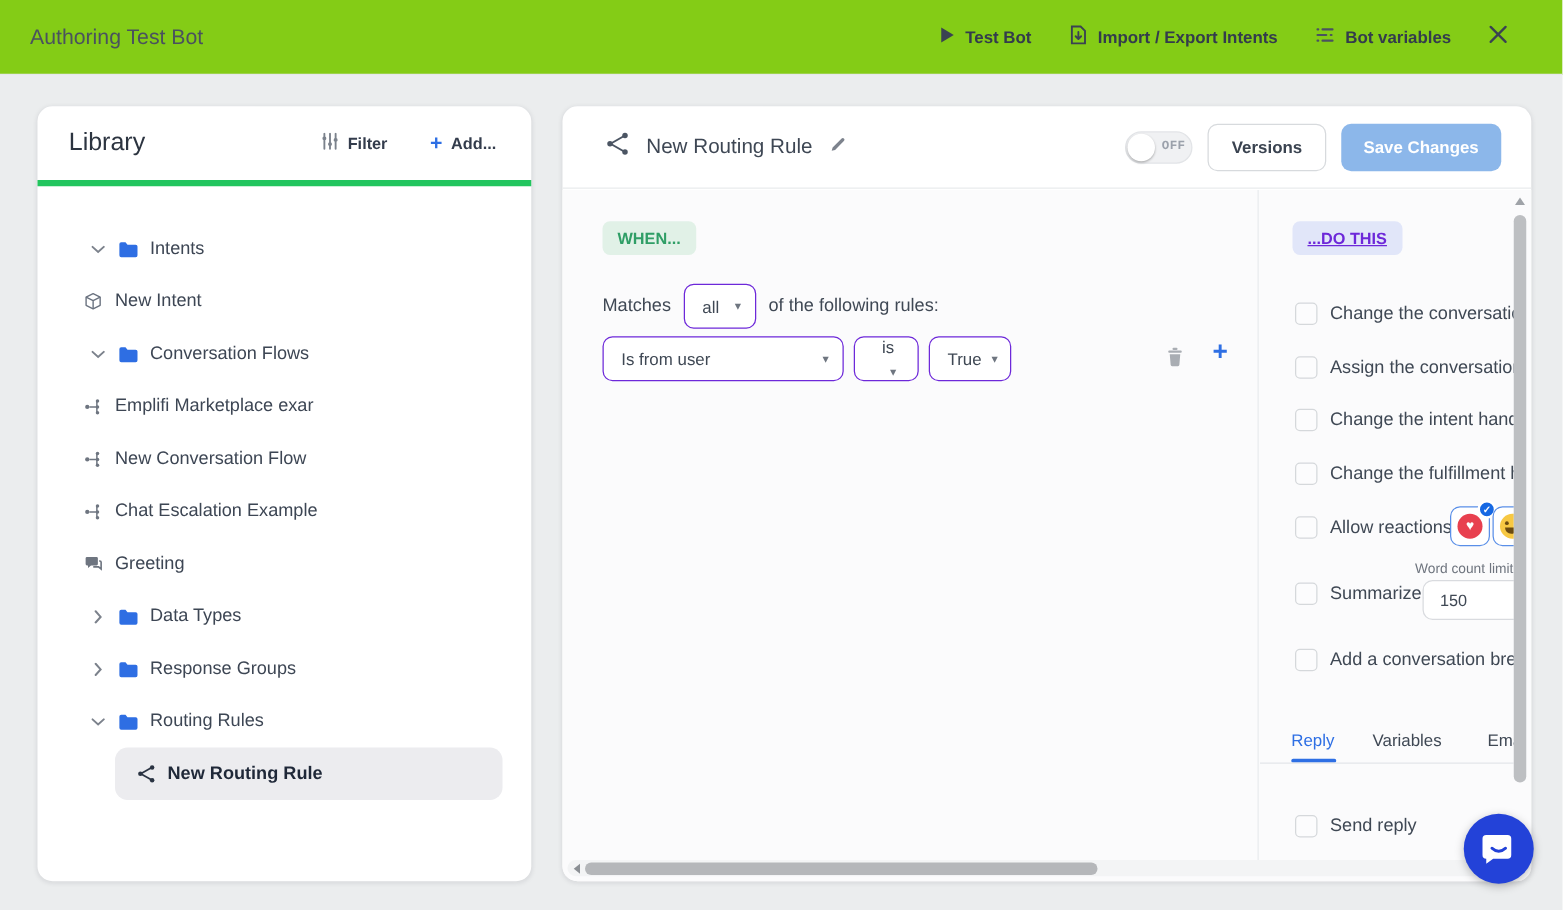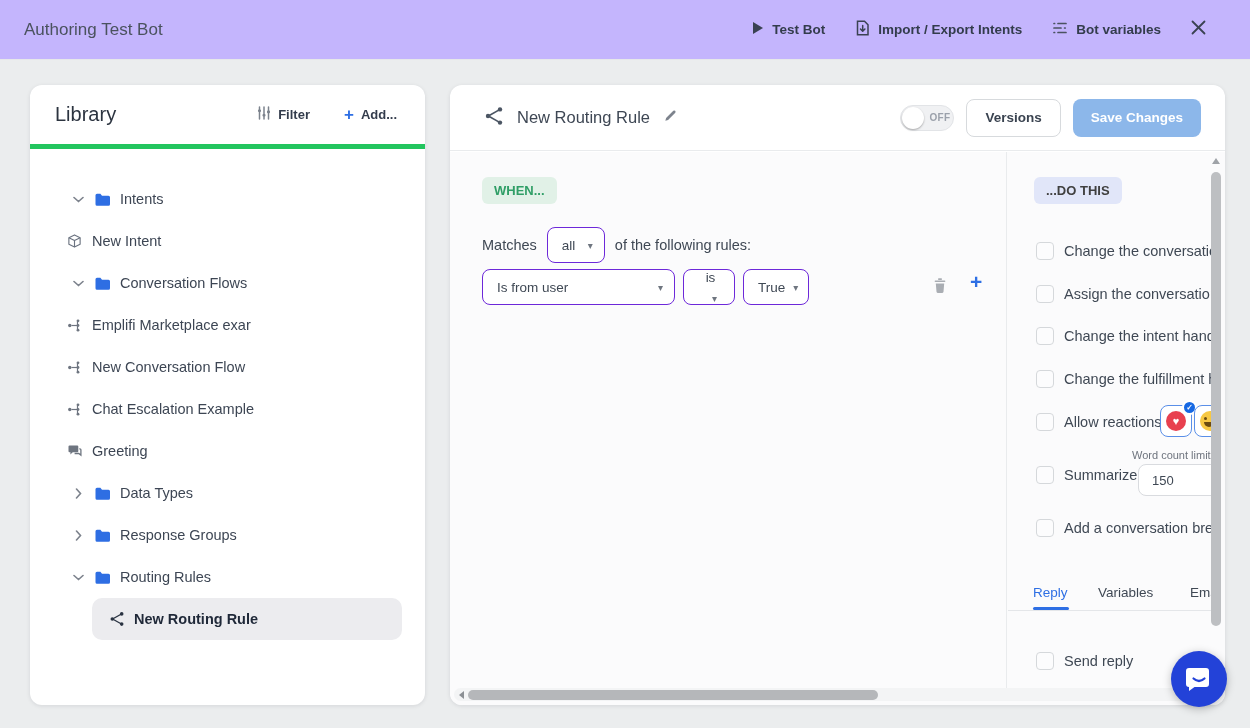--- a/index.html
+++ b/index.html
@@ -1,20 +1,20 @@
 <!DOCTYPE html>
 <html><head>
 <meta charset="utf-8">
 <style>
   * { margin:0; padding:0; box-sizing:border-box; }
   html,body { width:1250px; height:728px; overflow:hidden; }
   body { background:#ebedee; font-family:"Liberation Sans", sans-serif; color:#3f4854; position:relative; }
 
   
-  .topbar { position:absolute; left:0; top:0; width:1250px; height:60px; background:#c4b5fd;
+  .topbar { position:absolute; left:0; top:0; width:1250px; height:60px; background:#84cc16;
             border-bottom:1px solid #e6e8ea; display:flex; align-items:center;
             justify-content:space-between; padding:0 44px 0 24px; }
   .topbar-title { font-size:17px; color:#4a525e; }
   .topbar-actions { display:flex; align-items:center; gap:30px; }
   .tb-action { display:flex; align-items:center; gap:8px; font-size:13.5px; font-weight:700;
                color:#333c4c; cursor:pointer; white-space:nowrap; }
   .tb-close { display:flex; align-items:center; cursor:pointer; }
 
   
   .panel { position:absolute; background:#fff; border-radius:12px;
@@ -41,37 +41,37 @@
                        border-radius:10px; font-weight:700; color:#1f2838; }
 
   
   .main-panel { left:450px; top:85px; width:775px; height:620px; }
   .mp-header { height:66px; border-bottom:1px solid #e9ebed; display:flex; align-items:center;
                justify-content:space-between; padding:0 24px 0 34px; }
   .mp-title-group { display:flex; align-items:center; gap:13px; }
   .mp-title { font-size:16.5px; color:#3e4754; }
   .mp-actions { display:flex; align-items:center; gap:12px; }
   .toggle { width:54px; height:26px; border-radius:13px; background:#f0f1f3; border:1px solid #e2e4e7;
-            display:flex; align-items:center; cursor:pointer; }
+            display:flex; align-items:center; cursor:pointer;font-family:Liberation Mono, monospace; }
   .toggle-knob { width:22px; height:22px; border-radius:50%; background:#fff; margin-left:1px;
                  box-shadow:0 1px 2px rgba(0,0,0,.3); }
   .toggle-label { font-size:10px; font-weight:700; color:#9ba1ab; margin-left:5px; letter-spacing:.3px; }
   .btn { height:38px; border-radius:8px; font-size:13.5px; font-weight:700; display:flex;
          align-items:center; padding:0 18px; cursor:pointer; white-space:nowrap; }
   .btn-versions { background:#fff; border:1px solid #d7dadd; color:#3a4350; }
   .btn-save { background:#8cb7ea; color:#fff; }
 
   .content { position:absolute; left:0; top:67px; right:0; bottom:0; background:#fbfbfc;
              border-radius:0 0 12px 12px; overflow:hidden; }
   .when-pane { position:absolute; left:0; top:0; width:557px; height:536px; border-right:1px solid #e9ebed; }
   .do-pane   { position:absolute; left:558px; top:0; right:0; height:536px; }
 
   .badge { display:inline-block; padding:6px 12px; border-radius:6px; font-size:13px; font-weight:700; }
   .badge-when { position:absolute; left:32px; top:25px; background:#e1f1e7; color:#2f9e66; }
-  .badge-do   { position:absolute; left:26px; top:25px; background:#e1e6f9; color:#404040; }
+  .badge-do   { position:absolute; left:26px; top:25px; background:#e1e6f9; color:#6d28d9;text-decoration:underline; }
 
   .matches-row { position:absolute; left:32px; top:75px; display:flex; align-items:center; gap:10px;
                  font-size:14.5px; color:#3f4854; }
   .select { background:#fff; border:1px solid #6d28d9; border-radius:8px; height:36px;
             display:flex; align-items:center; justify-content:space-between; padding:0 11px 0 14px;
             font-size:13.5px; color:#3f4854; cursor:pointer; }
   .caret { font-size:10px; color:#6f7680; margin-left:8px; }
   .rule-row { position:absolute; left:32px; top:117px; display:flex; align-items:center; gap:8px; }
   .sel-field { width:193px; } .sel-op { width:52px;flex-direction:column; } .sel-val { width:66px; }
   .rule-trash { position:absolute; left:482px; top:125px; cursor:pointer; }

